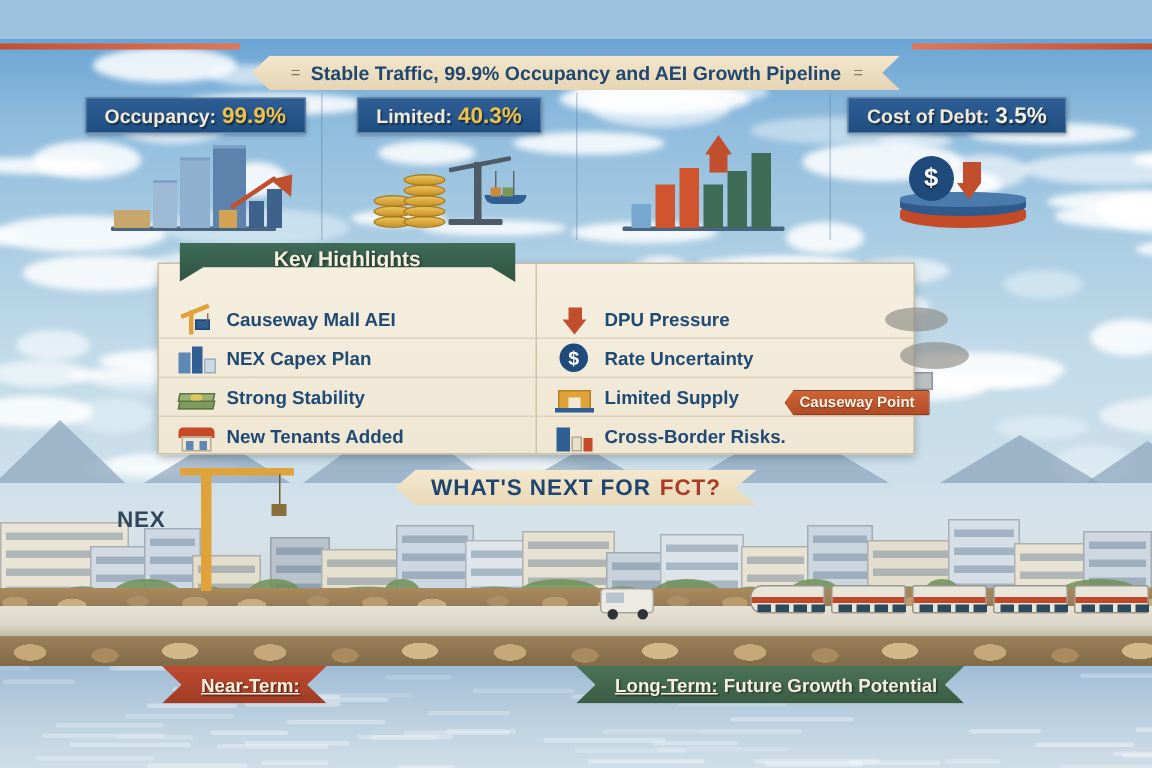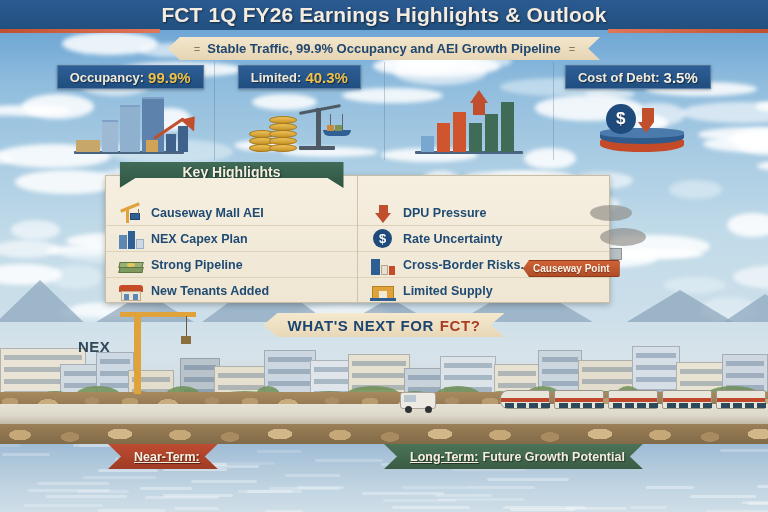--- a/index.html
+++ b/index.html
@@ -507,23 +507,20 @@
       <div class="ripple" style="left: 83.2055px; top: 31.947px; width: 72.7075px; opacity: 0.39722;"></div>
       <div class="ripple" style="left: 77.2926px; top: 46.1047px; width: 51.6134px; opacity: 0.379058;"></div>
       <div class="ripple" style="left: 164.472px; top: 6.81449px; width: 21.9145px; opacity: 0.334109;"></div>
       <div class="ripple" style="left: 435.377px; top: 49.6588px; width: 56.8342px; opacity: 0.493323;"></div>
       <div class="ripple" style="left: 78.9004px; top: 0.416326px; width: 88.8617px; opacity: 0.317844;"></div>
       <div class="ripple" style="left: 139.671px; top: 43.2516px; width: 52.6669px; opacity: 0.634724;"></div>
     </div>
 
   <div class="nexlabel">NEX</div>
 
-  <div class="header">
-    <div class="title">FCT 1Q FY26 Earnings Highlights &amp; Outlook</div>
-  </div>
   <div class="accent-l"></div>
   <div class="accent-r"></div>
 
   <div class="subribbon">
     <span class="dash">=</span>
     <span class="txt">Stable Traffic, 99.9% Occupancy and AEI Growth Pipeline</span>
     <span class="dash">=</span>
   </div>
 
   <div class="kpirow">
@@ -628,21 +625,21 @@
         </span>
         <span class="ptext">NEX Capex Plan</span>
       </div>
 
       <div class="prow">
         <span class="picon">
           <span style="position:absolute;left:1px;bottom:2px;width:24px;height:6px;background:#7f9a5e;border:1px solid #5d7543;transform:skewX(-12deg);"></span>
           <span style="position:absolute;left:1px;bottom:7px;width:24px;height:6px;background:#9ab176;border:1px solid #5d7543;transform:skewX(-12deg);"></span>
           <span style="position:absolute;left:9px;bottom:8px;width:8px;height:4px;background:#e3c65d;border-radius:2px;"></span>
         </span>
-        <span class="ptext">Strong Pipeline</span>
+        <span class="ptext">Strong Stability</span>
       </div>
 
       <div class="prow">
         <span class="picon">
           <span style="position:absolute;left:1px;bottom:9px;width:24px;height:7px;background:#c44a28;border-radius:3px 3px 0 0;"></span>
           <span style="position:absolute;left:3px;bottom:0;width:20px;height:10px;background:#eee6d4;border:1px solid #b8ab90;"></span>
           <span style="position:absolute;left:6px;bottom:1px;width:5px;height:6px;background:#5d87b4;"></span>
           <span style="position:absolute;left:15px;bottom:1px;width:5px;height:6px;background:#5d87b4;"></span>
         </span>
         <span class="ptext">New Tenants Added</span>
@@ -661,34 +658,34 @@
 
       <div class="prow">
         <span class="picon">
           <span style="position:absolute;left:3px;bottom:1px;width:19px;height:19px;border-radius:50%;background:#1f4a7c;color:#fff;font-size:13px;font-weight:bold;display:flex;align-items:center;justify-content:center;">$</span>
         </span>
         <span class="ptext">Rate Uncertainty</span>
       </div>
 
       <div class="prow">
         <span class="picon">
+          <span style="position:absolute;left:2px;bottom:2px;width:22px;height:13px;background:#e0a33c;border:1px solid #b5801f;"></span>
+          <span style="position:absolute;left:9px;bottom:2px;width:8px;height:8px;background:#f3ead5;"></span>
+          <span style="position:absolute;left:0;bottom:0;width:26px;height:3px;background:#2f5e93;"></span>
+        </span>
+        <span class="ptext">Limited Supply</span>
+      </div>
+
+      <div class="prow">
+        <span class="picon">
           <span style="position:absolute;left:1px;bottom:0;width:9px;height:16px;background:#2f5e93;"></span>
           <span style="position:absolute;left:11px;bottom:0;width:7px;height:10px;background:#e8e0cd;border:1px solid #b3a88f;"></span>
           <span style="position:absolute;left:19px;bottom:0;width:6px;height:9px;background:#c44a28;"></span>
         </span>
         <span class="ptext">Cross-Border Risks.</span>
-      </div>
-
-      <div class="prow">
-        <span class="picon">
-          <span style="position:absolute;left:2px;bottom:2px;width:22px;height:13px;background:#e0a33c;border:1px solid #b5801f;"></span>
-          <span style="position:absolute;left:9px;bottom:2px;width:8px;height:8px;background:#f3ead5;"></span>
-          <span style="position:absolute;left:0;bottom:0;width:26px;height:3px;background:#2f5e93;"></span>
-        </span>
-        <span class="ptext">Limited Supply</span>
       </div>
     </div>
   </div>
 
   <div class="signboard" style="left:536px;top:248px;width:86px;height:12px;"></div>
   <div class="signpost" style="left:552px;top:258px;height:34px;"></div>
   <div class="signpost" style="left:600px;top:258px;height:34px;"></div>
   <div class="sign">
     <span class="st">Causeway Point</span>
   </div>

